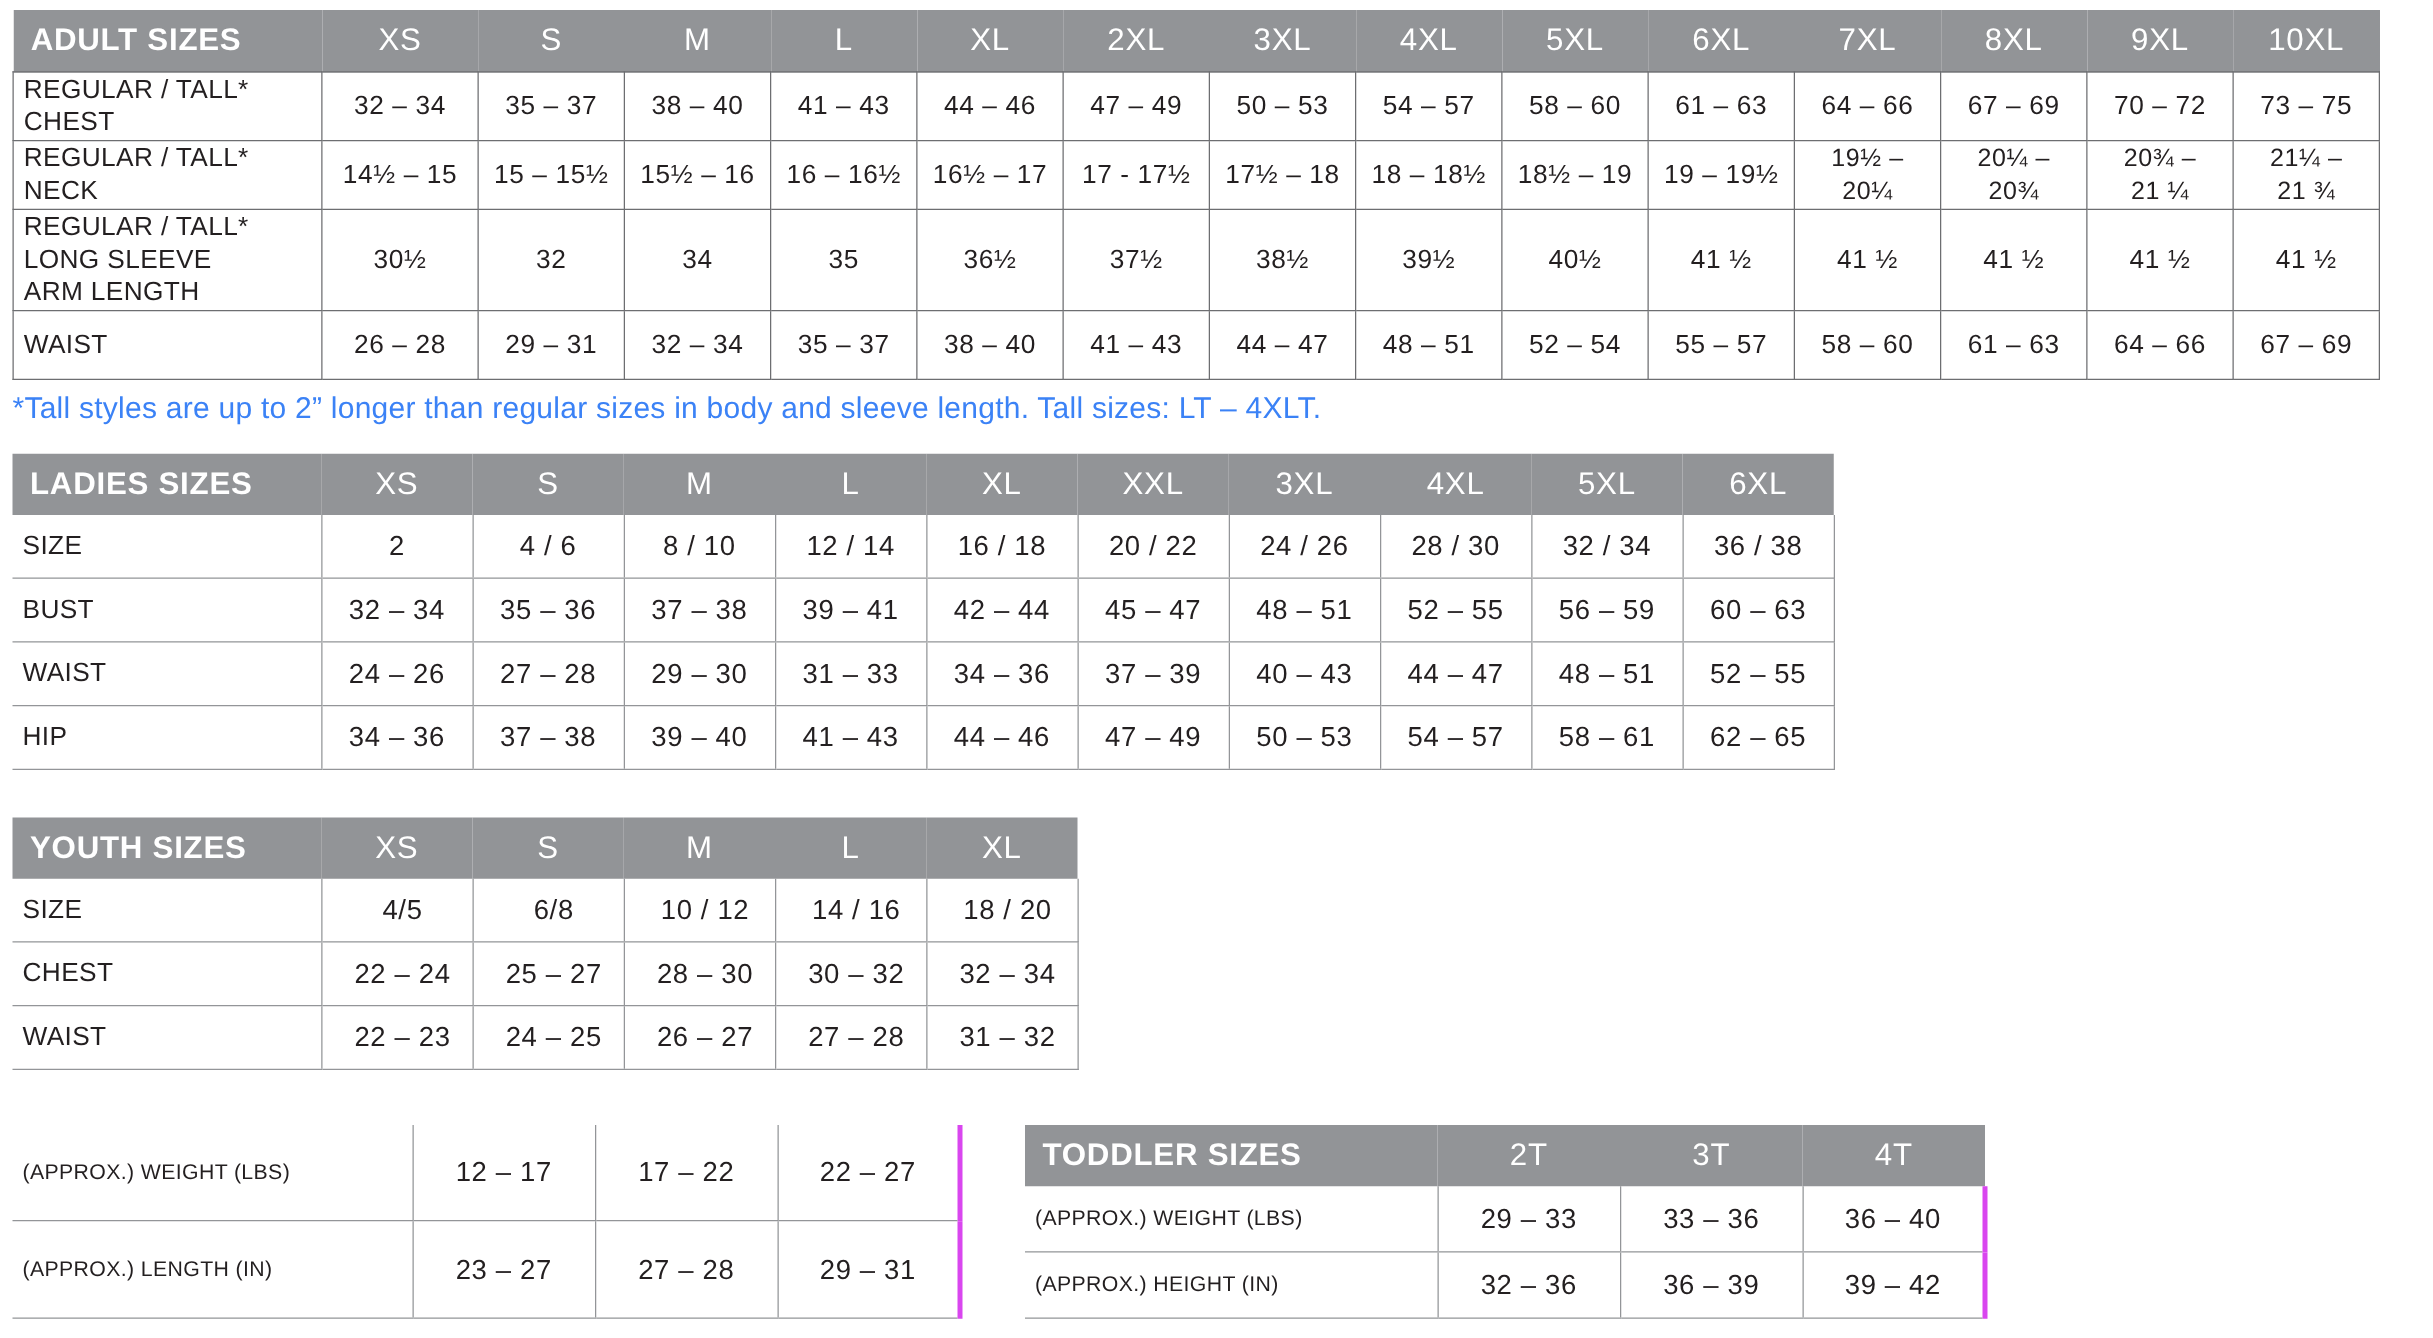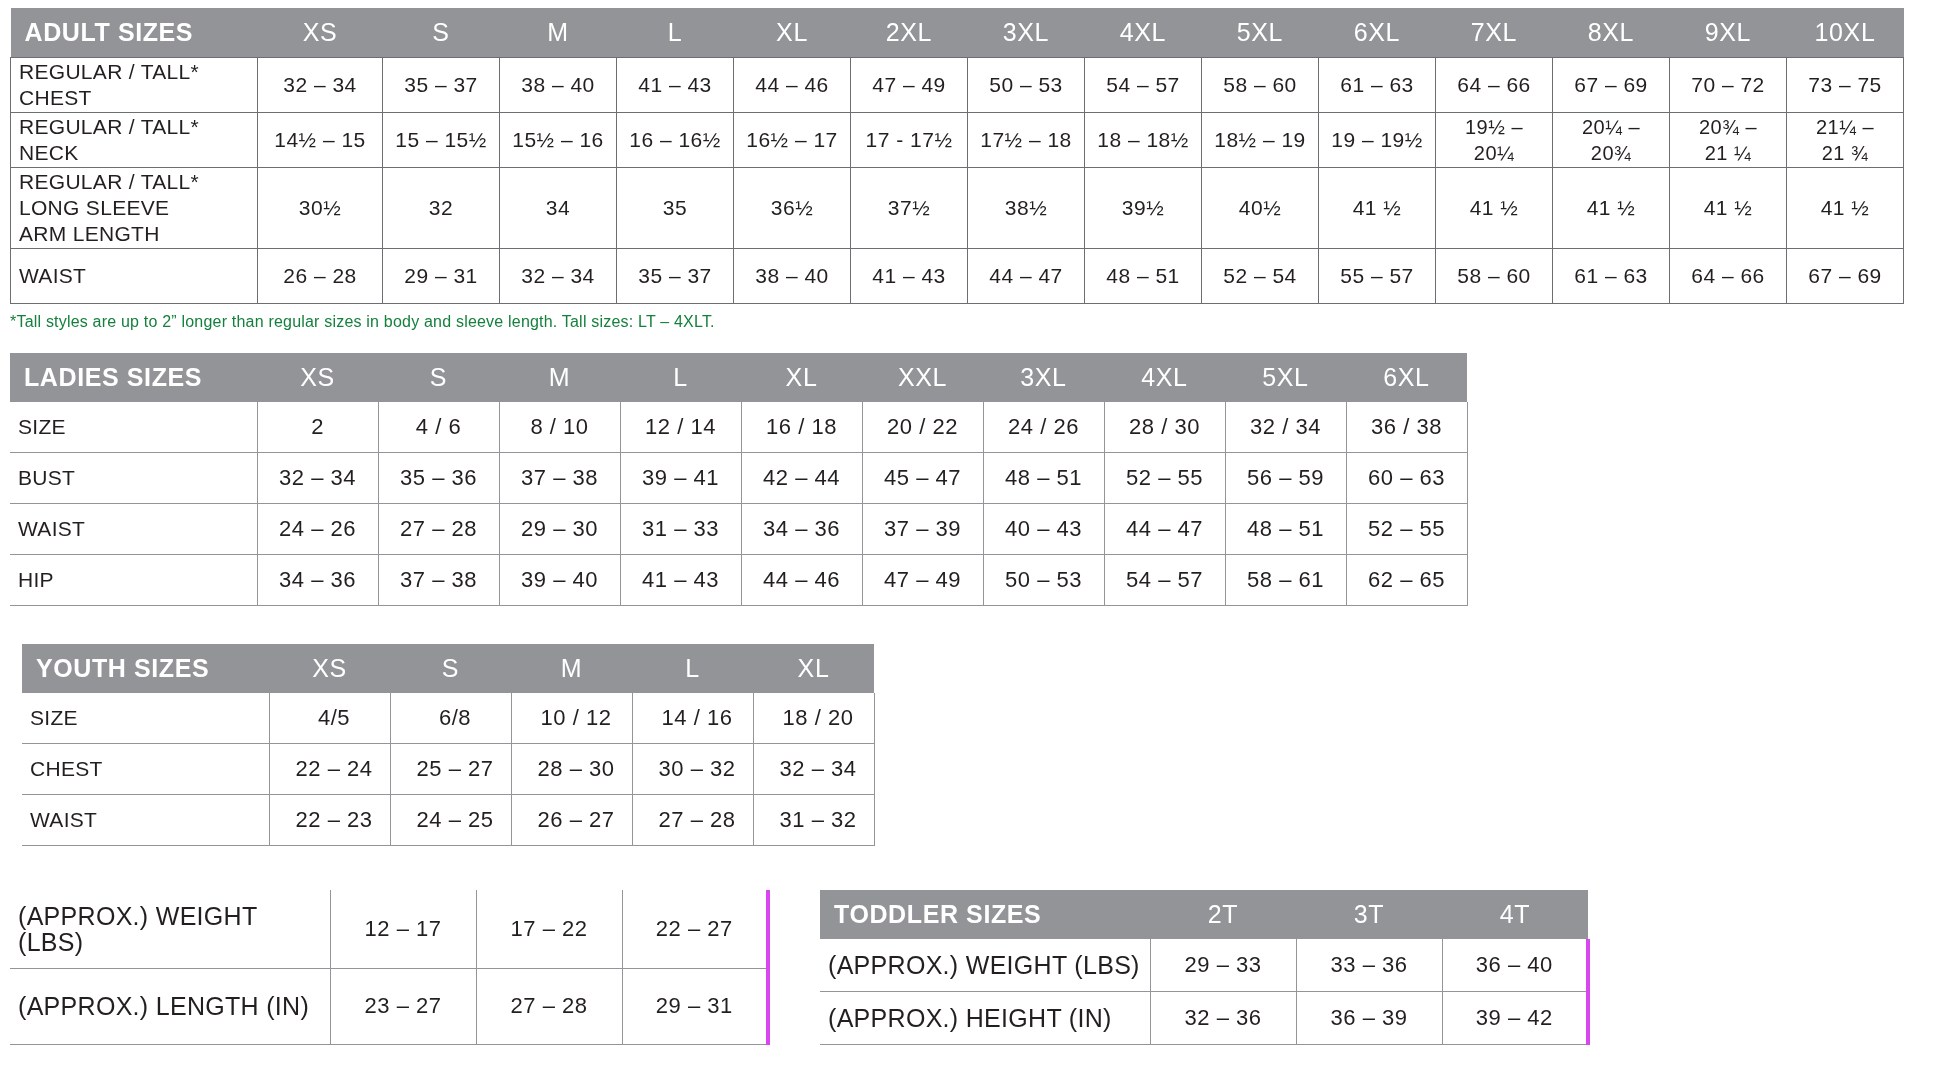--- a/index.html
+++ b/index.html
@@ -67,38 +67,38 @@
     border: 1px solid #6d6e71;
   }
   #adult-table .hdr-row td { border: none; }
   #adult-table td.rowlabel { height: 52px; }
   #adult-table tr.tall td { height: 78px; }
   #adult-table td.val { font-size: 21px; }
   #adult-table td.val.small { font-size: 20px; line-height: 26px; }
 
   .note {
     margin: 9px 0 0 10px;
-    font-size: 16px;
-    color: #15803d;
+    font-size: 24px;
+    color: #3b82f6;
     letter-spacing: 0.2px;
   }
 
   
   #ladies-table {
     width: 1455px;
     margin: 22px 0 0 10px;
   }
   #ladies-table td.val, #ladies-table td.rowlabel {
     border-bottom: 1px solid #939598;
     height: 48px;
   }
   
   #youth-table {
     width: 850px;
-    margin: 38px 0 0 22px;
+    margin: 38px 0 0 10px;
   }
   #youth-table td.val, #youth-table td.rowlabel {
     border-bottom: 1px solid #939598;
     height: 48px;
   }
   #youth-table td.val {
     border-left: 1px solid #939598;
     padding-left: 10px;
   }
   #ladies-table td.val {
@@ -115,21 +115,21 @@
     gap: 50px;
   }
   #infant-table { width: 758px; }
   #toddler-table { width: 768px; }
   .bottom-wrap td.val, .bottom-wrap td.rowlabel {
     border-bottom: 1px solid #939598;
     height: 50px;
   }
   .bottom-wrap td.val { border-left: 1px solid #939598; }
   .bottom-wrap td.val:last-child { border-right: 4px solid #d946ef; }
-  .bottom-wrap td.rowlabel { font-size: 25px; padding-left: 8px; }
+  .bottom-wrap td.rowlabel { font-size: 17px; padding-left: 8px; }
 </style>
 </head>
 <body>
 
 <div class="page">
 
   <table id="adult-table">
     <colgroup>
       <col style="width:247px">
       <col style="width:125px">

